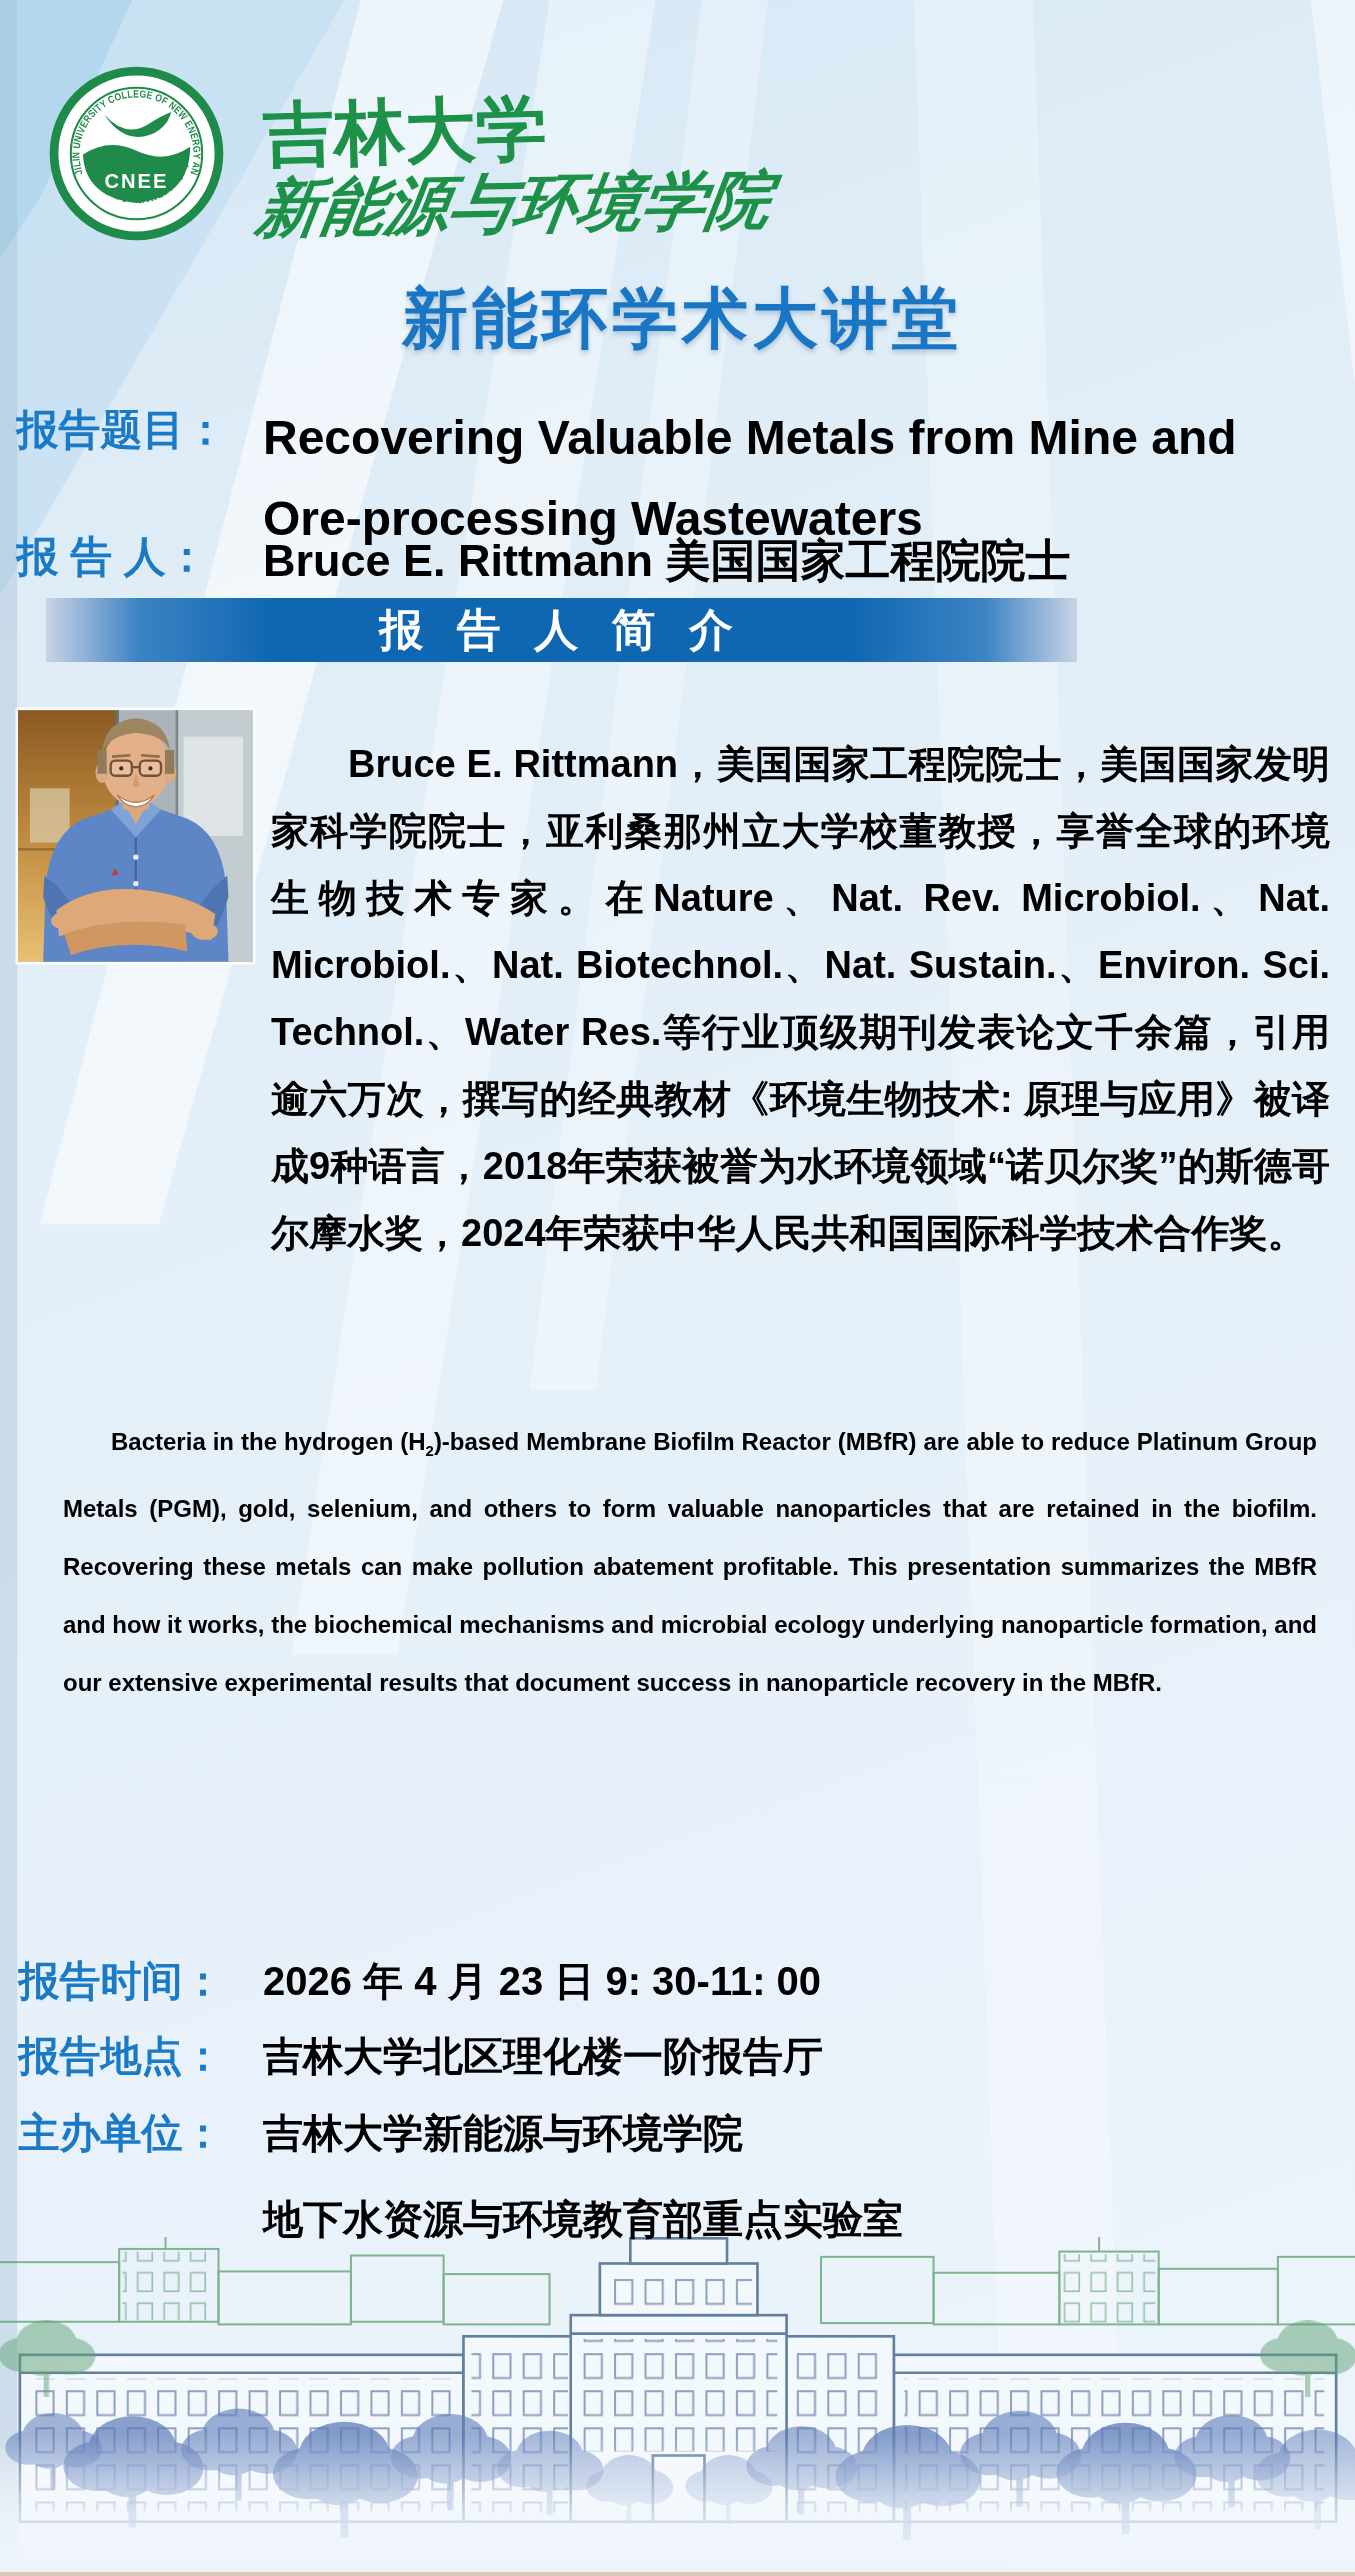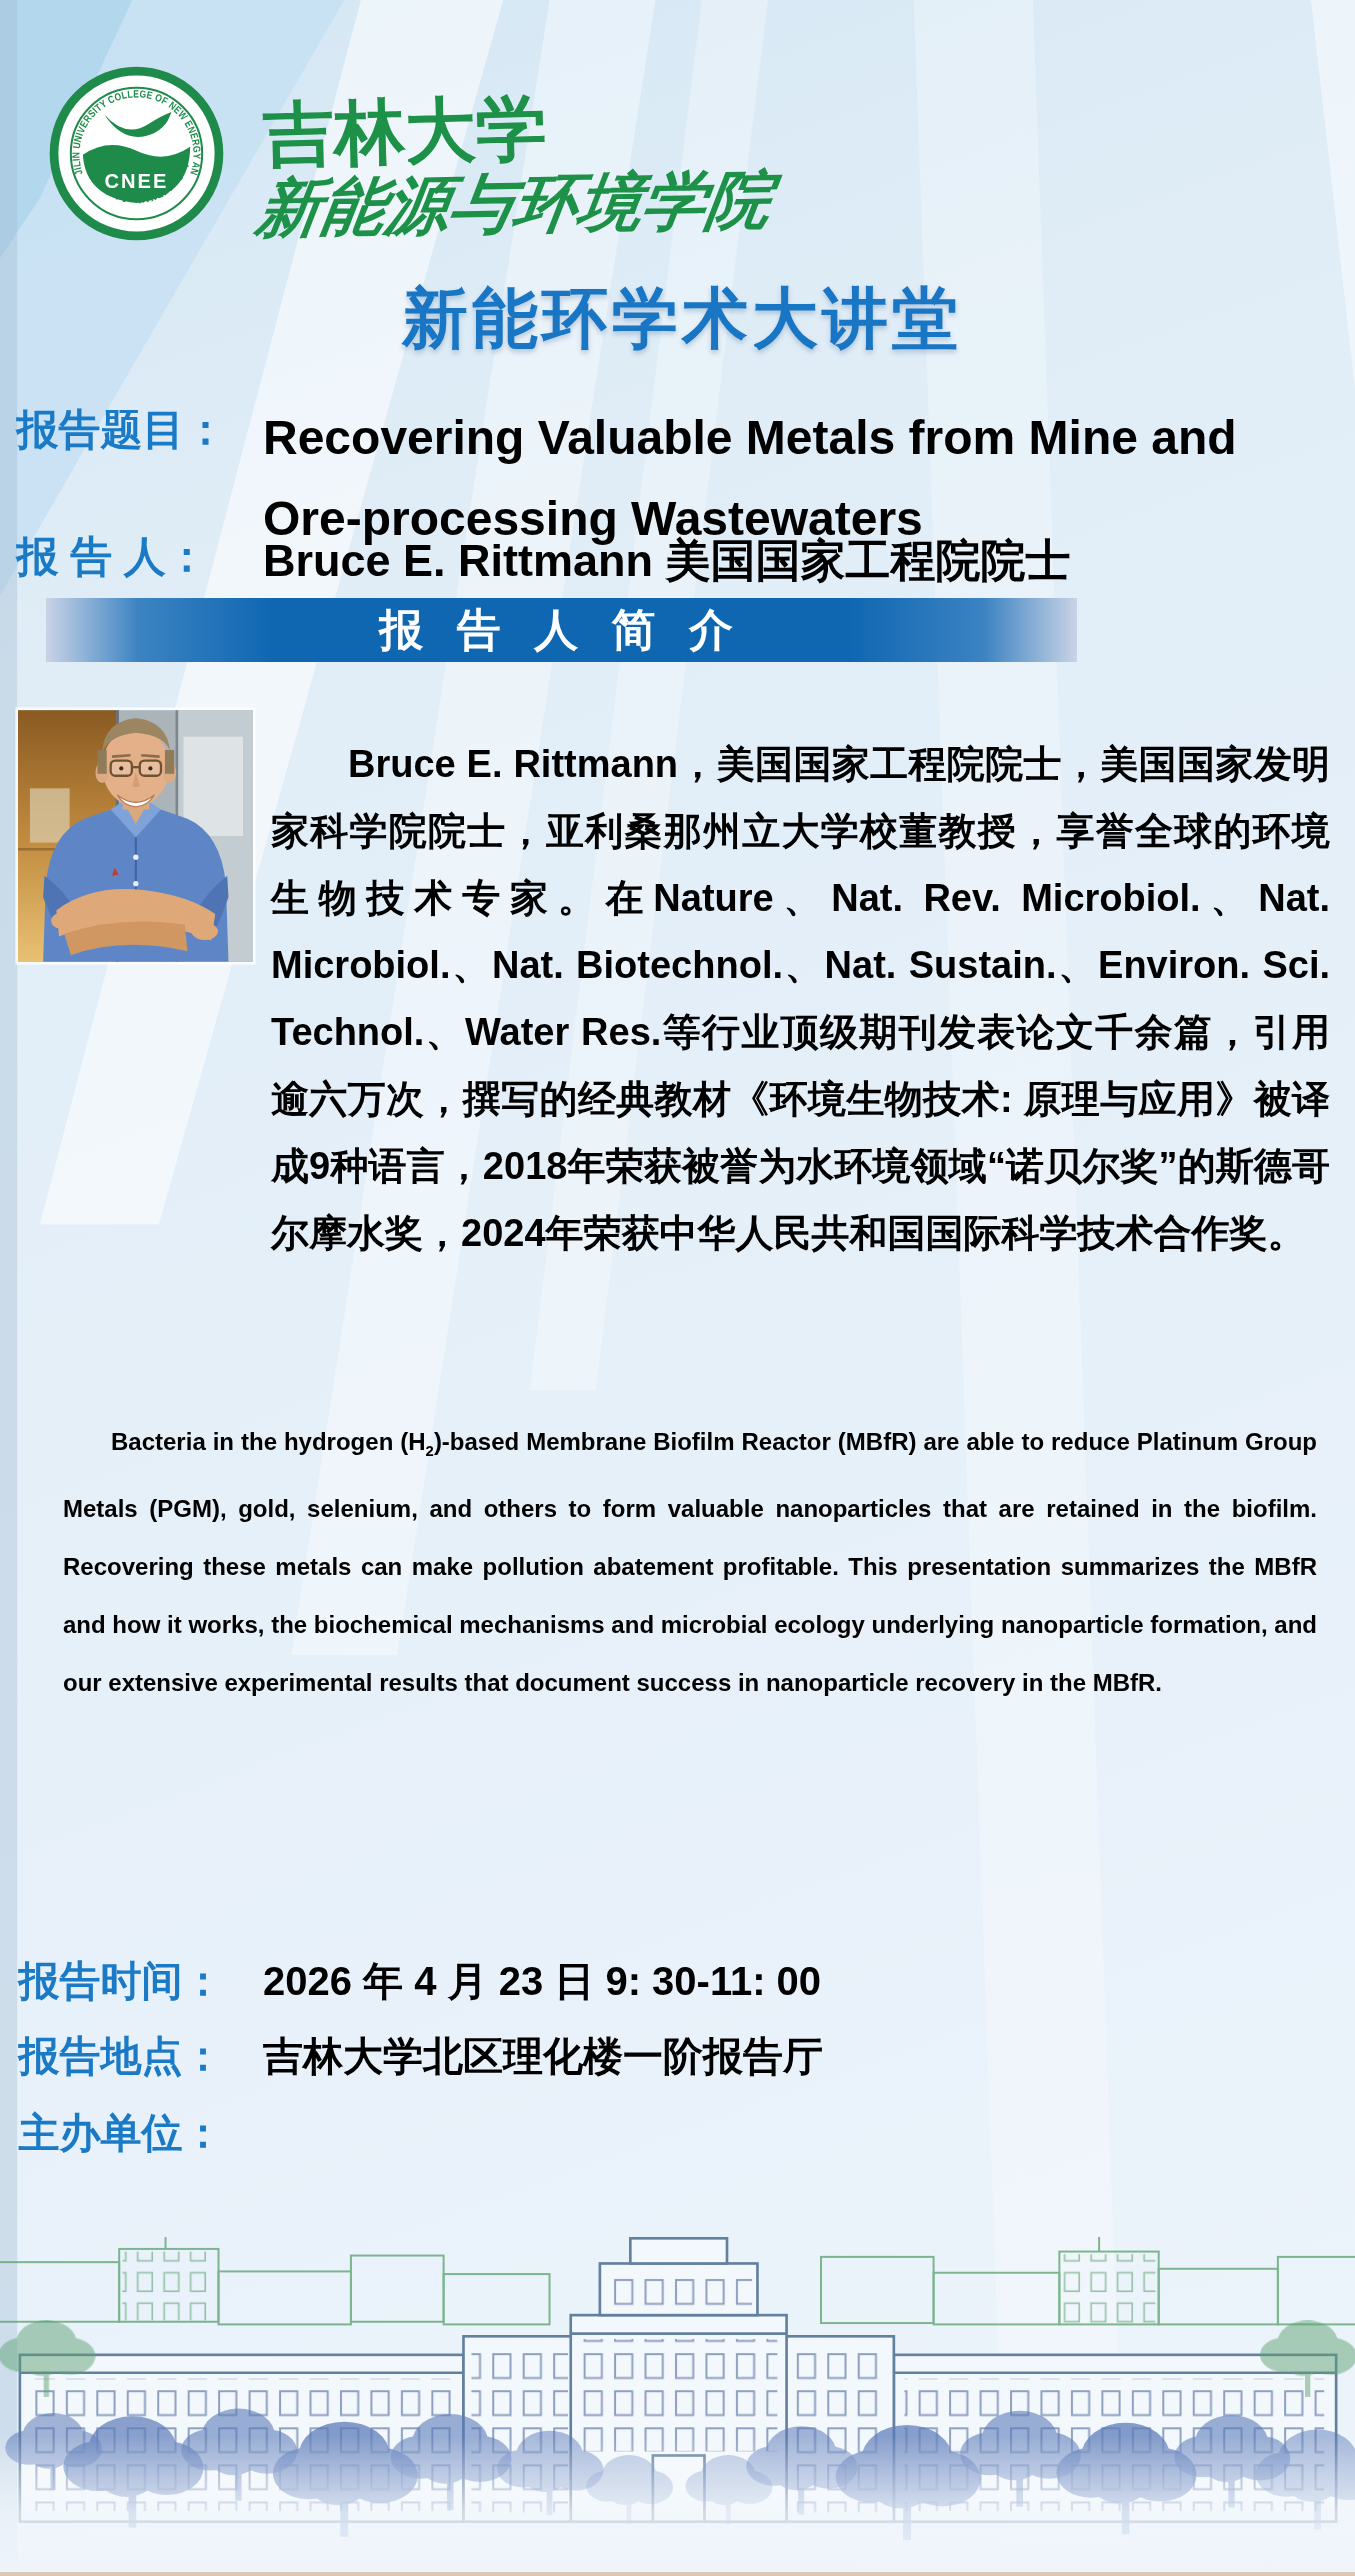--- a/index.html
+++ b/index.html
@@ -277,18 +277,20 @@
 
     <p class="abstract-text"><span>Bacteria in the hydrogen (H</span><sub>2</sub><span>)-based Membrane Biofilm Reactor (MBfR) are able to reduce Platinum Group Metals (PGM), gold, selenium, and others to form valuable nanoparticles that are retained in the biofilm.  Recovering these metals can make pollution abatement profitable.  This presentation summarizes the MBfR and how it works, the biochemical mechanisms and microbial ecology underlying nanoparticle formation, and our extensive experimental results that document success in nanoparticle recovery in the MBfR.</span></p>
 
     <div class="detail-label" style="top:1954px;">报告时间：</div>
     <div class="detail-value" style="top:1954px;">2026 年 4 月 23 日 9: 30-11: 00</div>
 
     <div class="detail-label" style="top:2029px;">报告地点：</div>
     <div class="detail-value" style="top:2029px;">吉林大学北区理化楼一阶报告厅</div>
 
     <div class="detail-label" style="top:2106px;">主办单位：</div>
+    <div class="detail-value" style="top:2106px;">吉林大学新能源与环境学院</div>
+    <div class="detail-value" style="top:2192px;">地下水资源与环境教育部重点实验室</div>
 
   </div>
 
   <div class="bottom-edge"></div>
 </div>
 
 
 </body></html>

